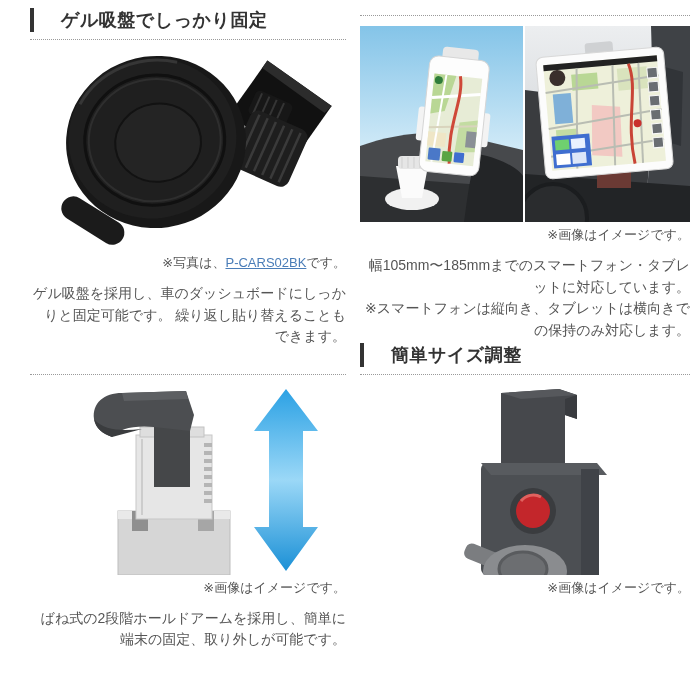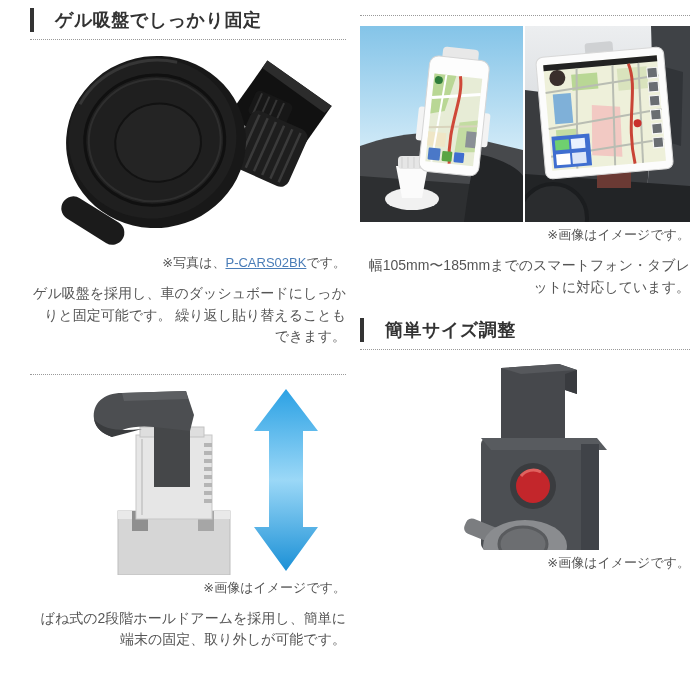--- a/index.html
+++ b/index.html
@@ -2,27 +2,27 @@
 <html><head>
 <meta charset="utf-8">
 <style>
   html,body{margin:0;padding:0;background:#ffffff;}
   body{width:700px;font-family:"Liberation Sans","DejaVu Sans",sans-serif;color:#555;}
   .page{padding:8px 10px 4px 30px;box-sizing:border-box;width:700px;}
   .cols{display:flex;gap:14px;}
   .col-left{width:316px;flex:0 0 316px;}
   .col-right{width:330px;flex:0 0 330px;}
   .heading{margin:0;font-size:18px;line-height:24px;font-weight:bold;color:#333;
-           border-left:4px solid #333;padding-left:21px;letter-spacing:.5px;}
+           border-left:4px solid #333;padding-left:27px;letter-spacing:.5px;}
   .dotted{border-bottom:1px dotted #9a9a9a;margin-top:7px;height:0;}
   .imgbox{margin:10px 0 2px;display:flex;justify-content:center;align-items:flex-start;}
   .caption{text-align:right;font-size:13px;color:#555;margin:4px 0 11px;}
   .body-text{font-size:14px;line-height:21.5px;color:#555;margin:0;text-align:right;}
   .mt-lg{margin-top:26px;}
-  .mt-sm{margin-top:20px;}
+  .mt-sm{margin-top:2px;}
   a.inline-link{color:#4a7db8;text-decoration:underline;cursor:pointer;}
   .photos{display:flex;gap:2px;justify-content:center;}
   svg{display:block;}
 </style>
 </head>
 <body>
 
 <div class="page">
   <div class="cols">
 
@@ -240,20 +240,21 @@
                 </g>
                 <circle cx="36" cy="48" r="8" fill="#3a2f2c"></circle>
                 <circle cx="112" cy="100" r="4" fill="#c9302c"></circle>
               </g>
             </svg>
           </div>
         </div>
 
         <div class="caption">※画像はイメージです。</div>
         <p class="body-text">幅105mm〜185mmまでのスマートフォン・タブレットに対応しています。</p>
+        <p class="body-text">※スマートフォンは縦向き、タブレットは横向きでの保持のみ対応します。</p>
       </div>
 
       <div class="mt-sm">
         <h2 class="heading">簡単サイズ調整</h2>
         <div class="dotted"></div>
 
         <div class="imgbox">
 
           <svg width="300" height="190" viewBox="0 0 300 190">
             <rect width="300" height="190" fill="#ffffff"></rect>

